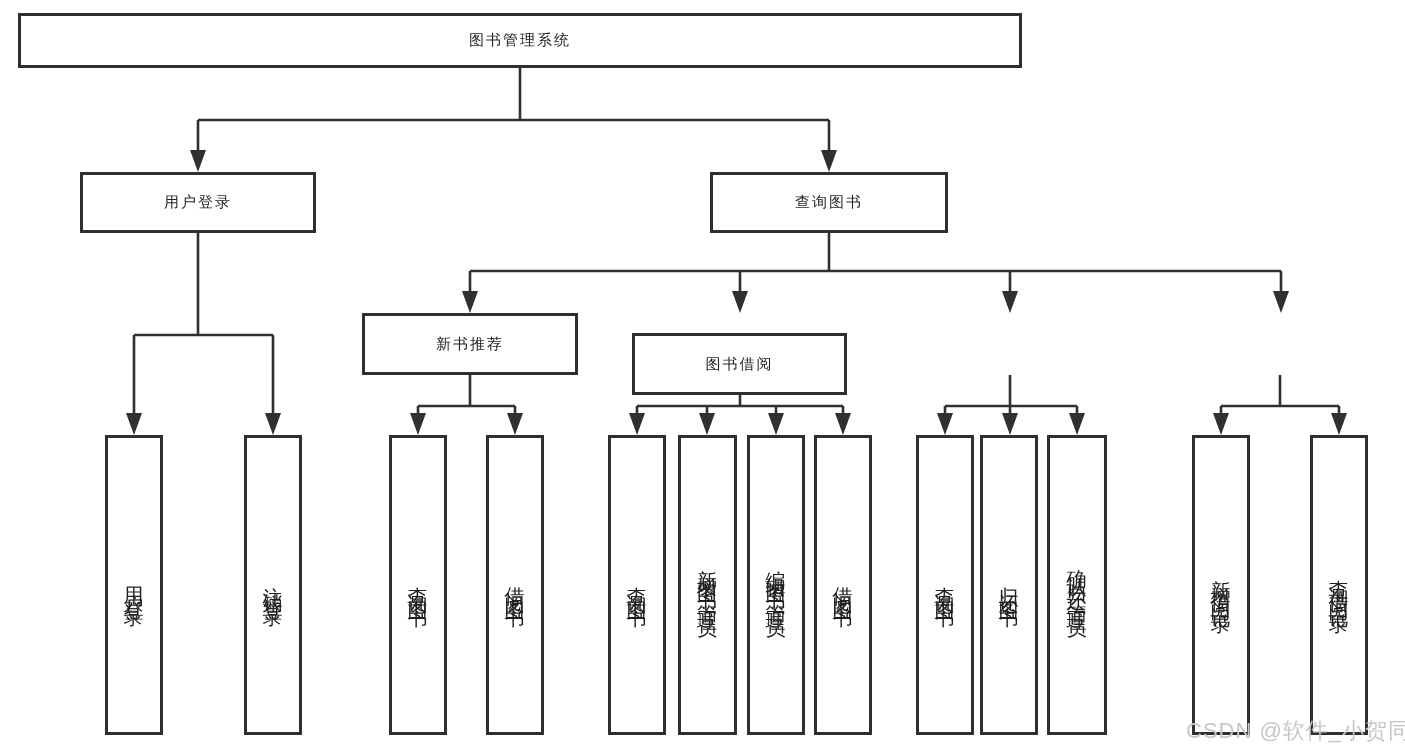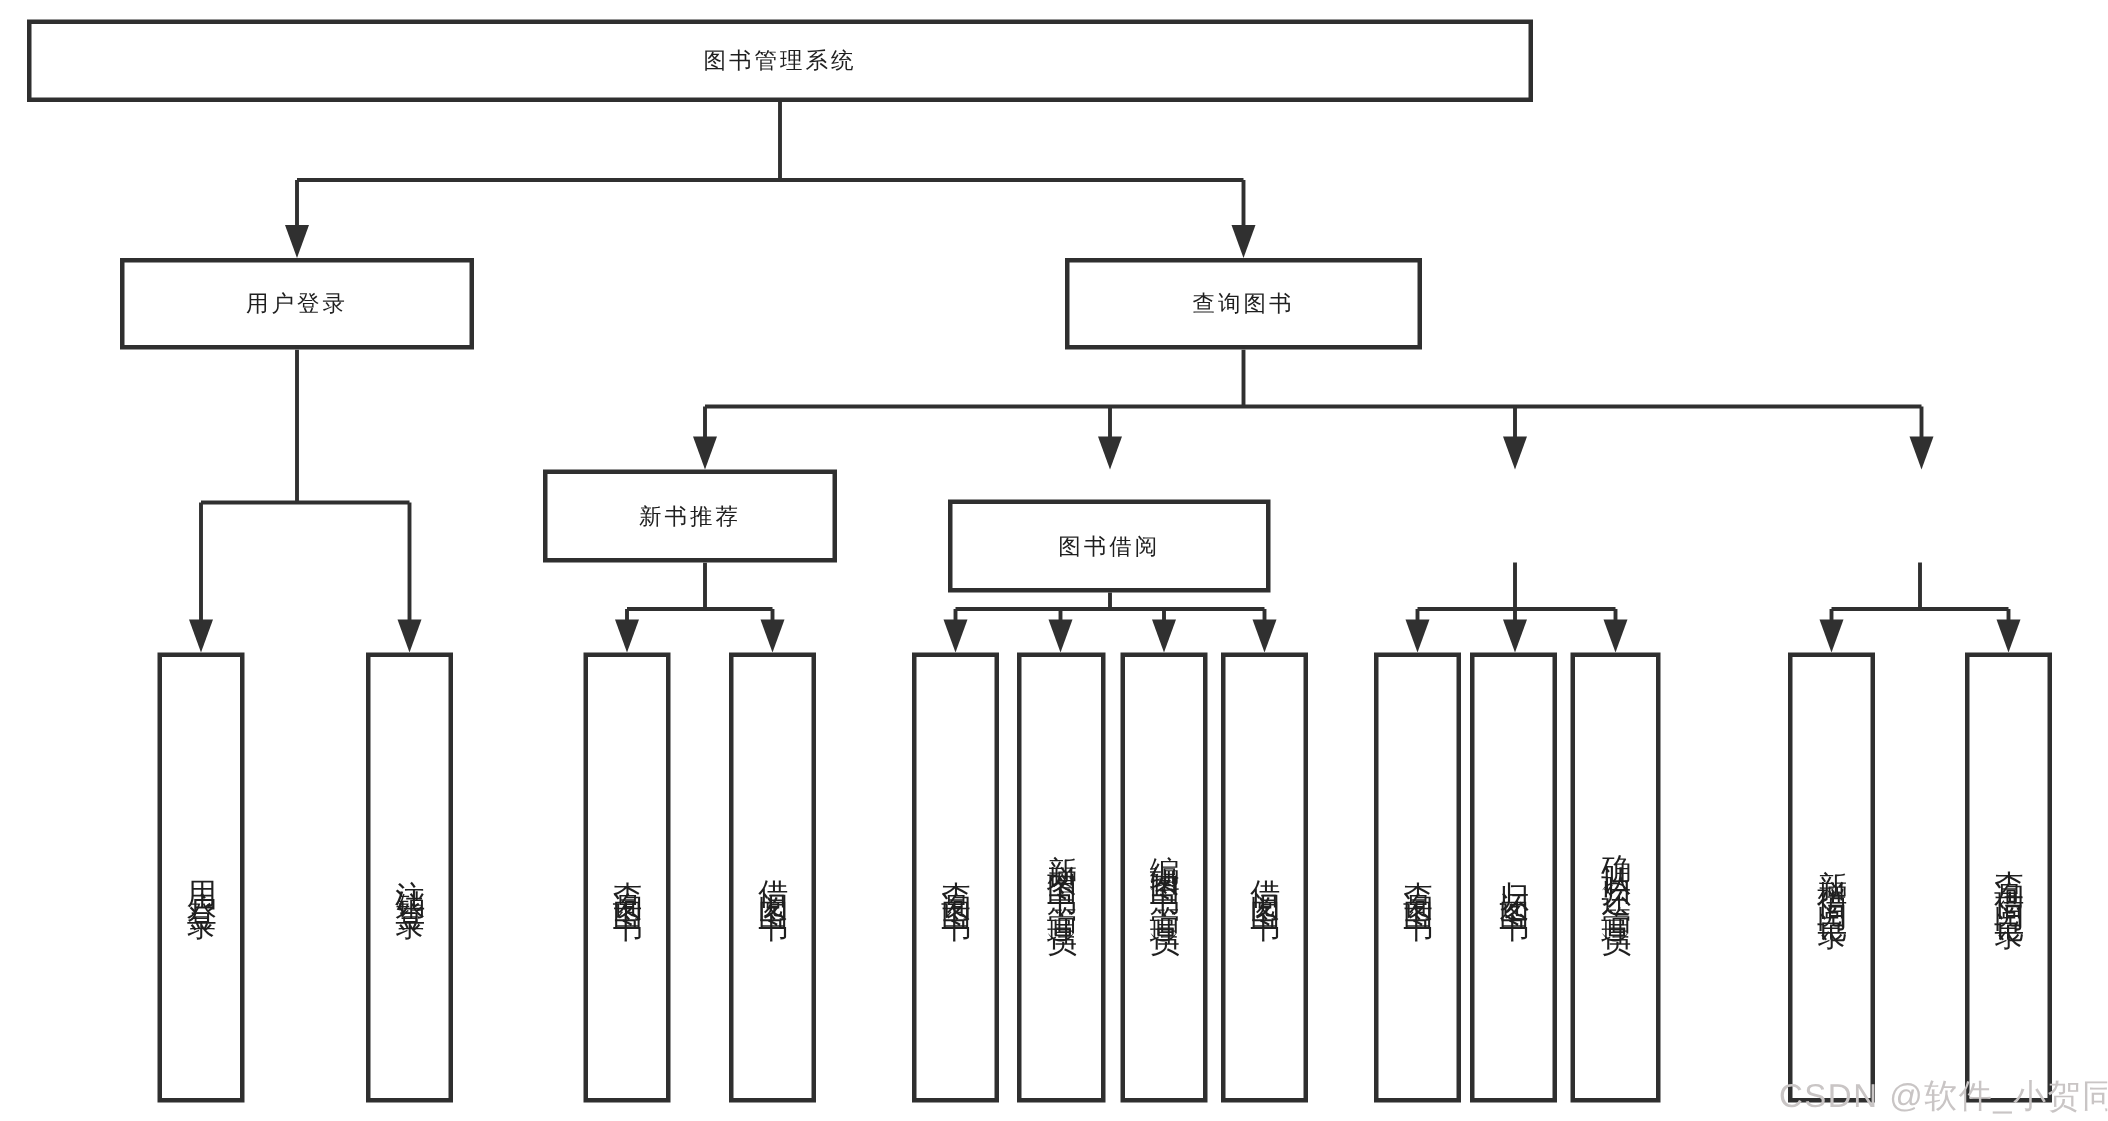--- a/index.html
+++ b/index.html
@@ -119,21 +119,21 @@
     <span>图书管理系统</span>
   </div>
 
   <div class="node hbox l2a">
     <span>用户登录</span>
   </div>
   <div class="node hbox l2b">
     <span>查询图书</span>
   </div>
 
-  <div class="node hbox l3" style="left:362px;width:196px;">
+  <div class="node hbox l3" style="left:362px;width:216px;">
     <span>新书推荐</span>
   </div>
   <div class="node hbox l3" style="left:632px;width:215px;margin-top:20px;">
     <span>图书借阅</span>
   </div>
 
   <div class="node vbox" style="left:105px;width:58px;">
     <span>用户登录</span>
   </div>
   <div class="node vbox" style="left:244px;width:58px;">

